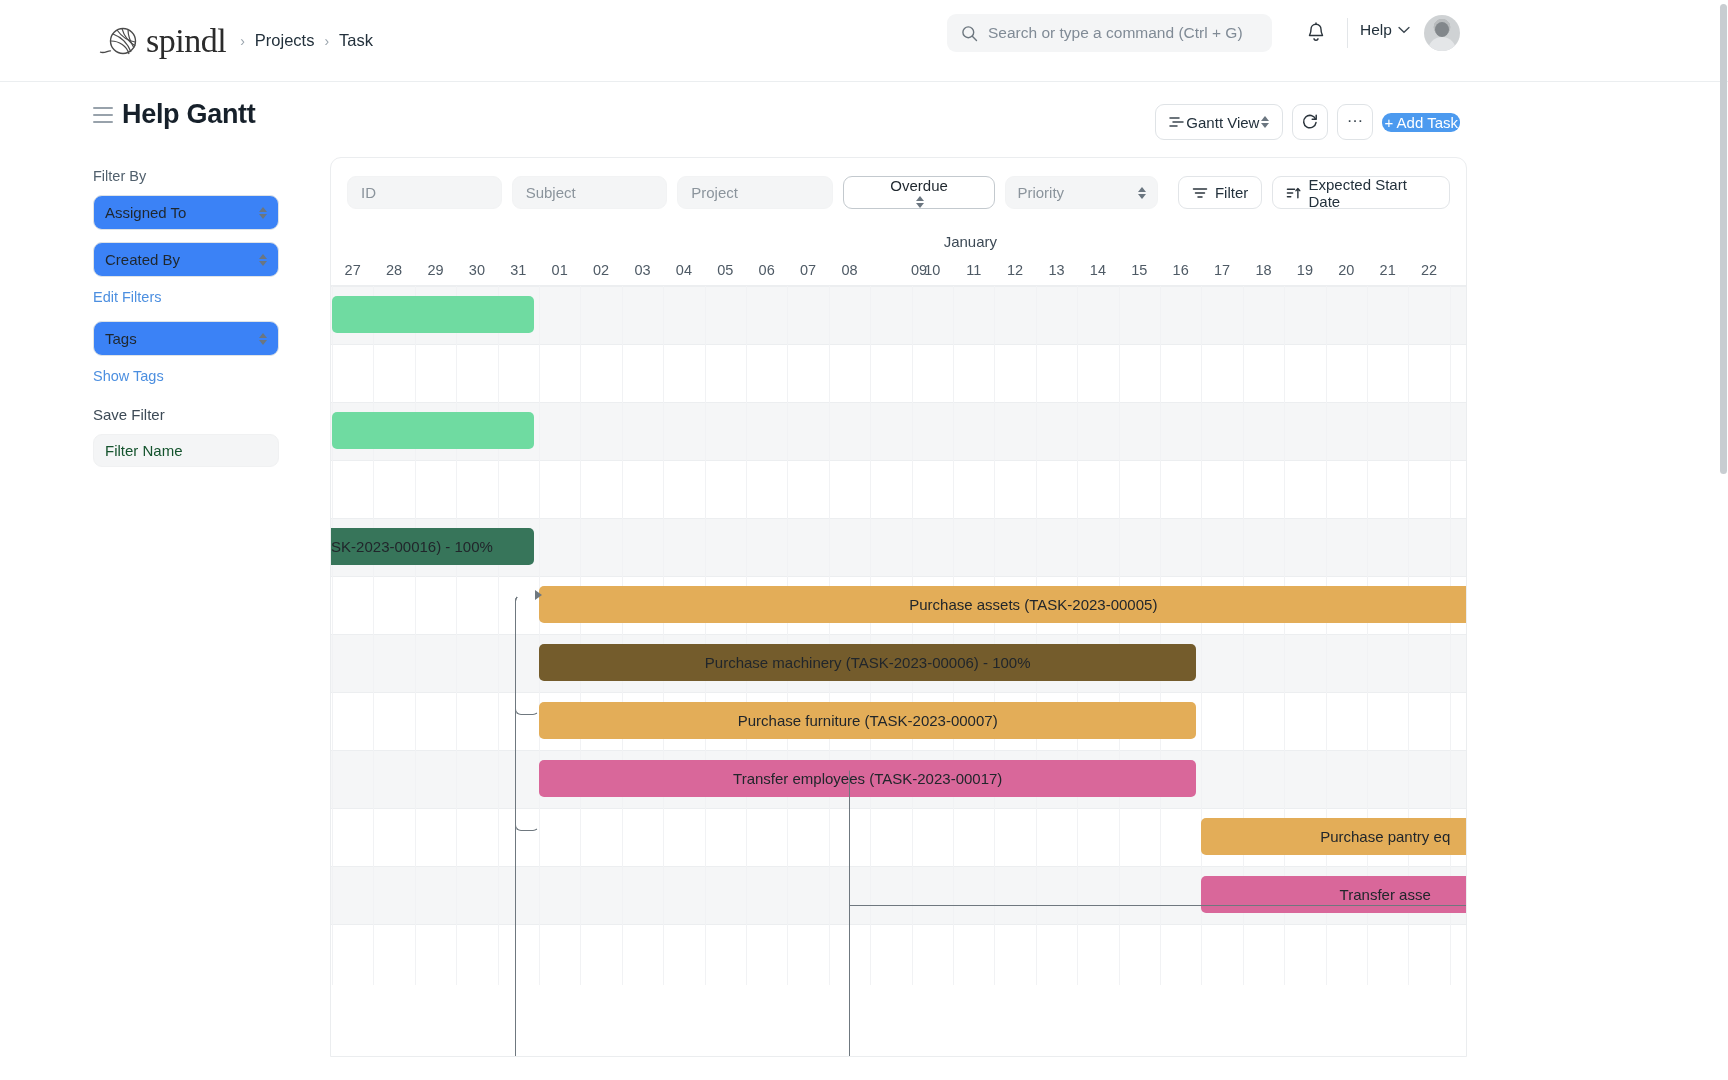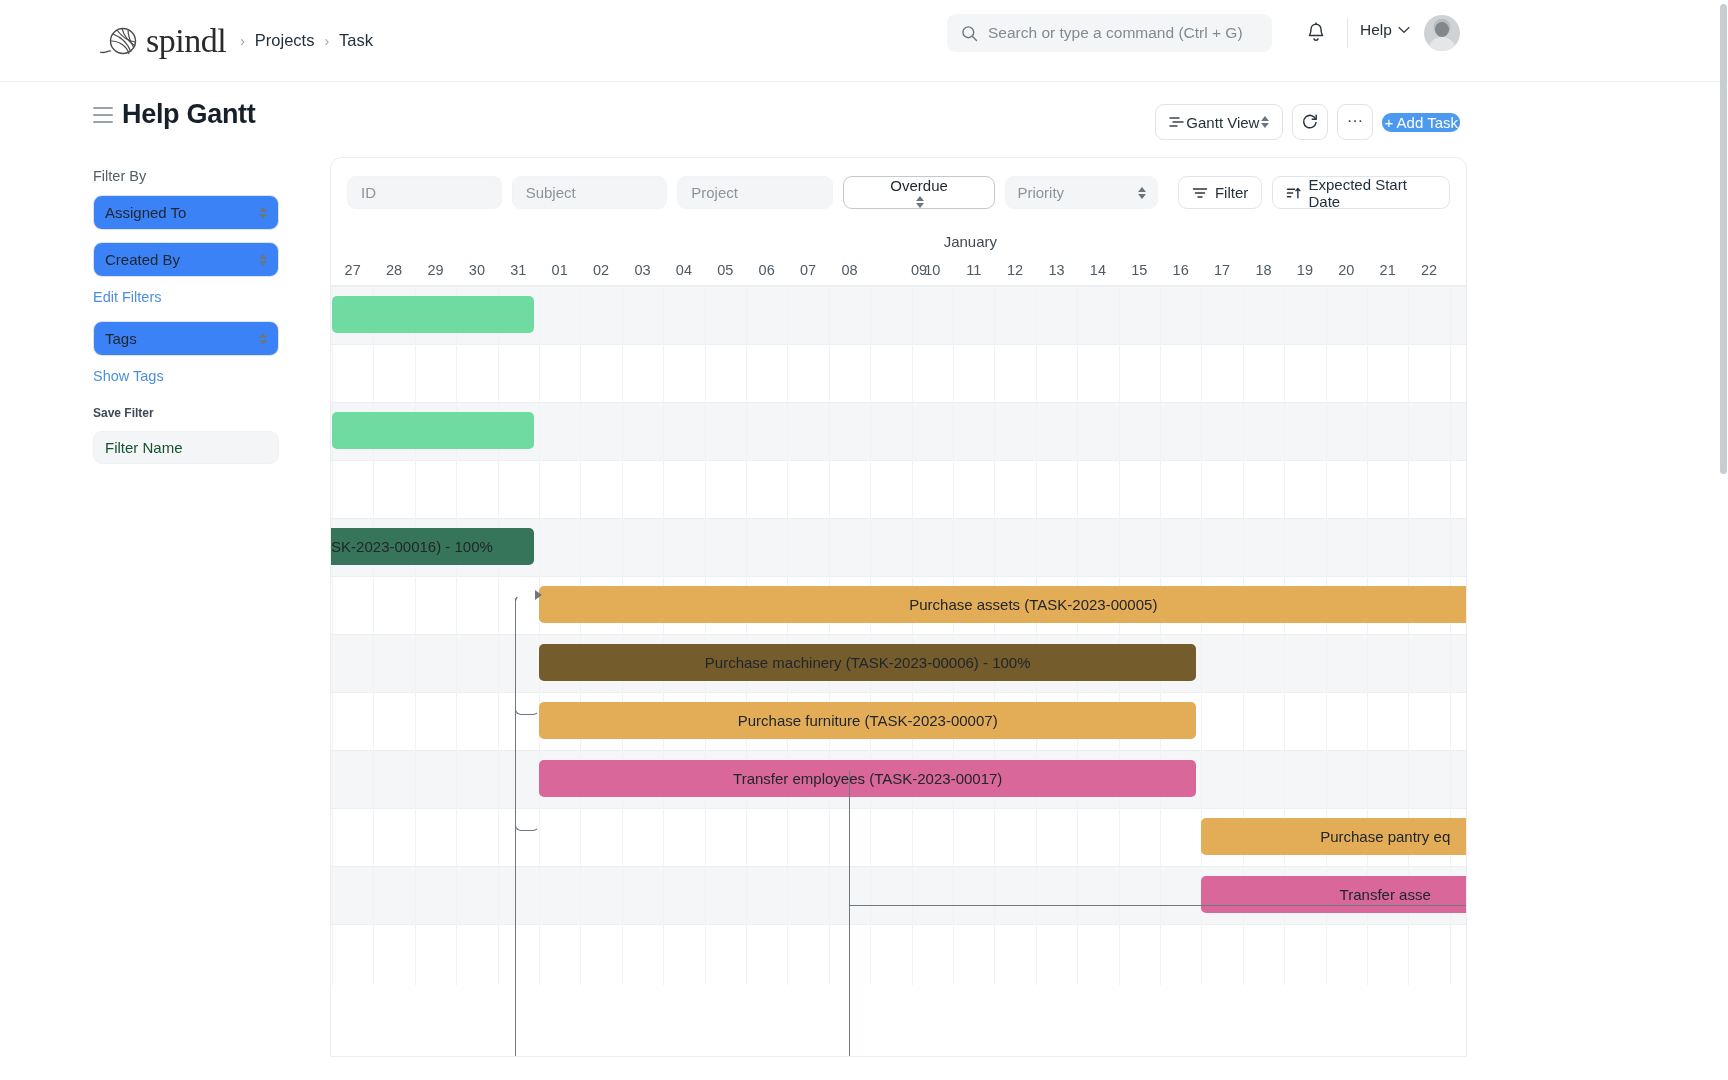--- a/index.html
+++ b/index.html
@@ -81,21 +81,21 @@
   .body-row { display: flex; }
   .sidebar { width: 330px; padding-left: 93px; padding-top: 12px; }
   .sb-label { font-size: 14.5px; color: #51606d; margin-bottom: 11px; }
   .sb-select {
     width: 186px; height: 35px; background: #3b82f6;
     border: 1px solid #dfe3e6; border-radius: 9px;
     display: flex; align-items: center; justify-content: space-between;
     padding: 0 11px; font-size: 15px; color: #1f272e; margin-bottom: 12px;
   }
   .sb-link { font-size: 14.5px; color: #4c8fe0; margin-bottom: 16px; display: block; }
-  .sb-head2 { font-size: 12px; color: #3d4a56; font-weight: 700; margin: 22px 0 11px; }
+  .sb-head2 { font-size: 15px; color: #3d4a56; font-weight: 400; margin: 22px 0 11px; }
   .sb-input {
     width: 186px; height: 33px; background: #f4f5f6;
     border: 1px solid #f0f1f2; border-radius: 9px;
     display: flex; align-items: center; padding: 0 11px;
     font-size: 15px; color: #14532d;
   }
 
   
   .panel {
     width: 1137px; height: 900px; margin-top: 1px;

